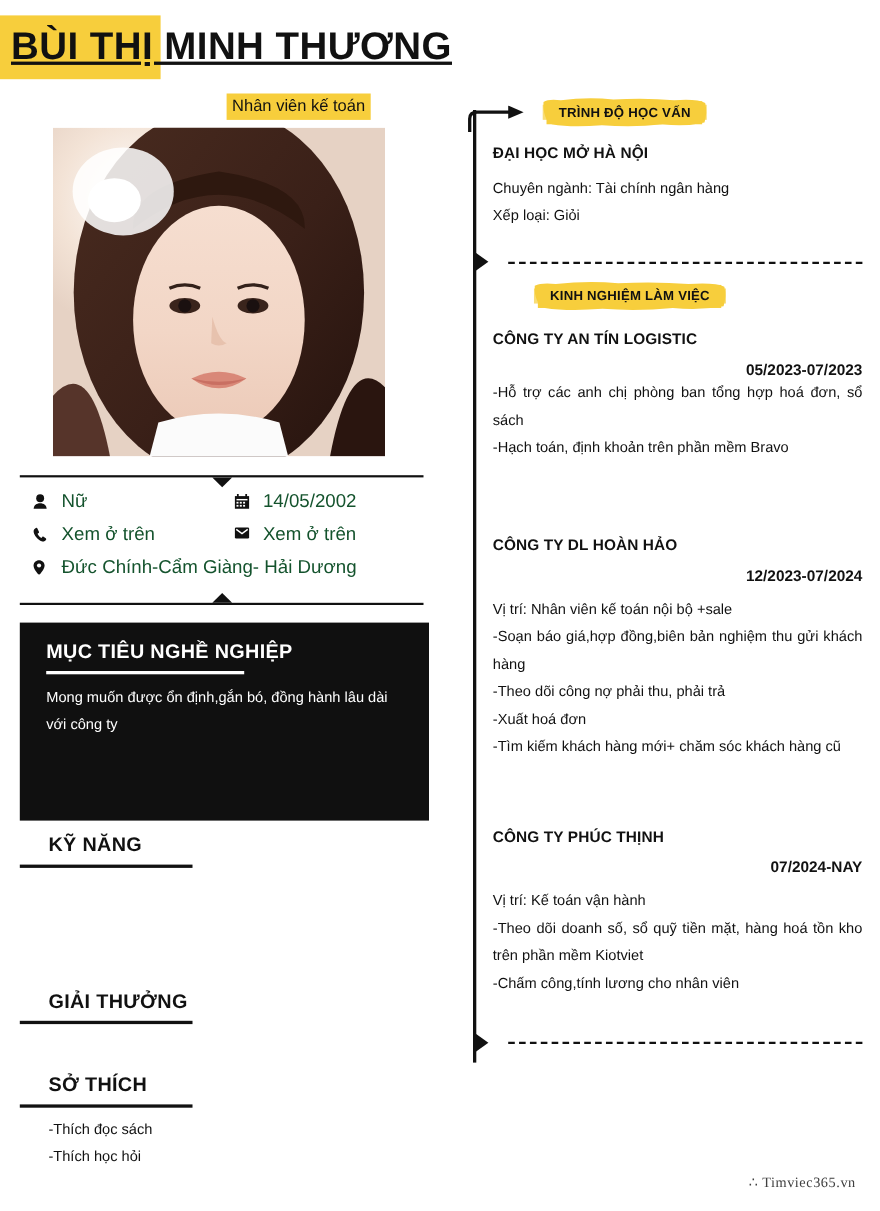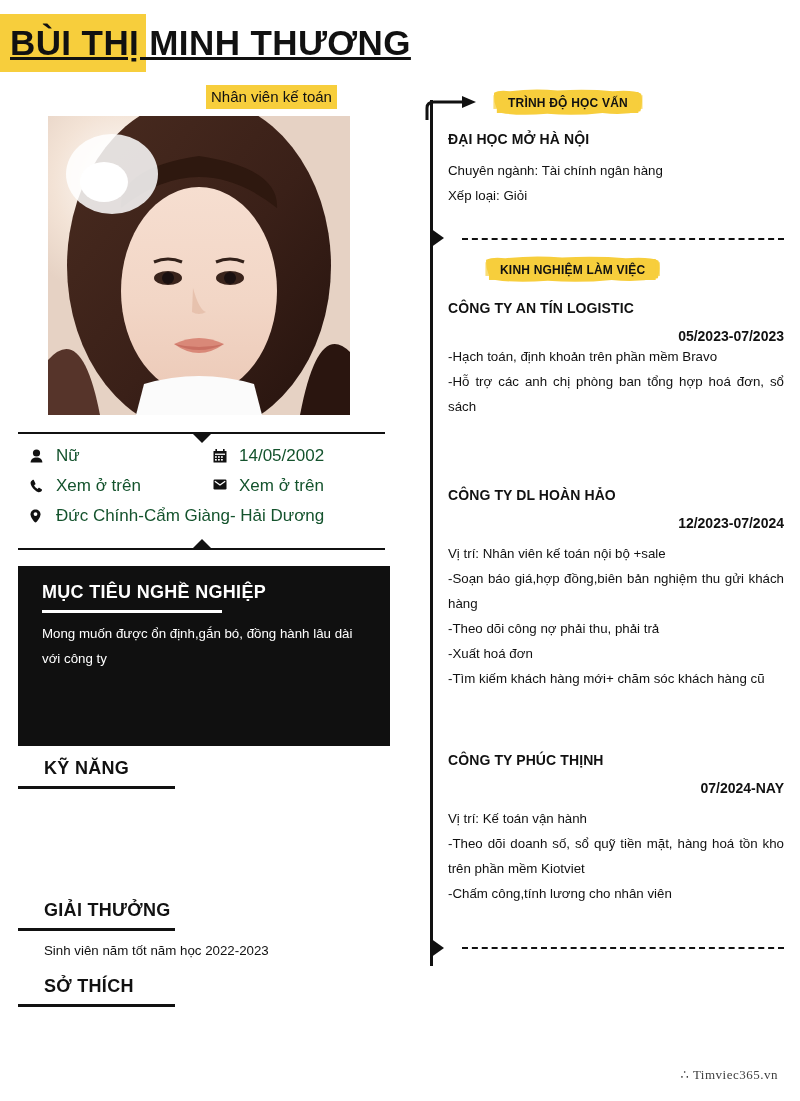--- a/index.html
+++ b/index.html
@@ -209,28 +209,29 @@
   </div>
 
   <div class="lsec" style="top:758px;">
     <div class="lsec-title">KỸ NĂNG</div>
     <div class="lsec-underline"></div>
   </div>
 
   <div class="lsec" style="top:900px;">
     <div class="lsec-title">GIẢI THƯỞNG</div>
     <div class="lsec-underline"></div>
-    <div class="lsec-body" style="padding-top:8px;">
-      <div class="litem">Sinh viên năm tốt năm học 2022-2023</div>
-    </div>
   </div>
 
   <div class="lsec" style="top:976px;">
     <div class="lsec-title">SỞ THÍCH</div>
     <div class="lsec-underline"></div>
+    <div class="lsec-body" style="padding-top:8px;">
+      <div class="litem">-Thích đọc sách</div>
+      <div class="litem">-Thích học hỏi</div>
+    </div>
   </div>
 
   <div class="vline"></div>
   <svg class="arrow-curve" viewBox="0 0 60 26">
     <path d="M3 24 L3 12 Q3 6 10 6 L40 6" stroke="#111" stroke-width="3" fill="none"></path>
     <path d="M38 0 L52 6 L38 12 Z" fill="#111"></path>
   </svg>
   <span class="tri-right" style="left:430px;top:228px;"></span>
   <span class="tri-right" style="left:430px;top:938px;"></span>
 
@@ -267,22 +268,22 @@
             <rect x="242" y="9" width="6" height="17" fill="#F7CE3C" opacity=".7"></rect>
           </svg>
         </span>
         <span>KINH NGHIỆM LÀM VIỆC</span>
       </div>
     </div>
 
     <div style="position:absolute;left:0px;top:300px;width:336px;">
       <div class="r-org">CÔNG TY AN TÍN LOGISTIC</div>
       <div class="r-date" style="margin-top:12px;">05/2023-07/2023</div>
+      <div class="r-p just">-Hỗ trợ các anh chị phòng ban tổng hợp hoá đơn, sổ sách</div>
       <div class="r-p">-Hạch toán, định khoản trên phần mềm Bravo</div>
-      <div class="r-p just">-Hỗ trợ các anh chị phòng ban tổng hợp hoá đơn, sổ sách</div>
     </div>
 
     <div style="position:absolute;left:0px;top:487px;width:336px;">
       <div class="r-org">CÔNG TY DL HOÀN HẢO</div>
       <div class="r-date" style="margin-top:12px;">12/2023-07/2024</div>
       <div class="r-p" style="margin-top:10px;">Vị trí: Nhân viên kế toán nội bộ +sale</div>
       <div class="r-p just">-Soạn báo giá,hợp đồng,biên bản nghiệm thu gửi khách hàng</div>
       <div class="r-p">-Theo dõi công nợ phải thu, phải trả</div>
       <div class="r-p">-Xuất hoá đơn</div>
       <div class="r-p just">-Tìm kiếm khách hàng mới+ chăm sóc khách hàng cũ</div>

